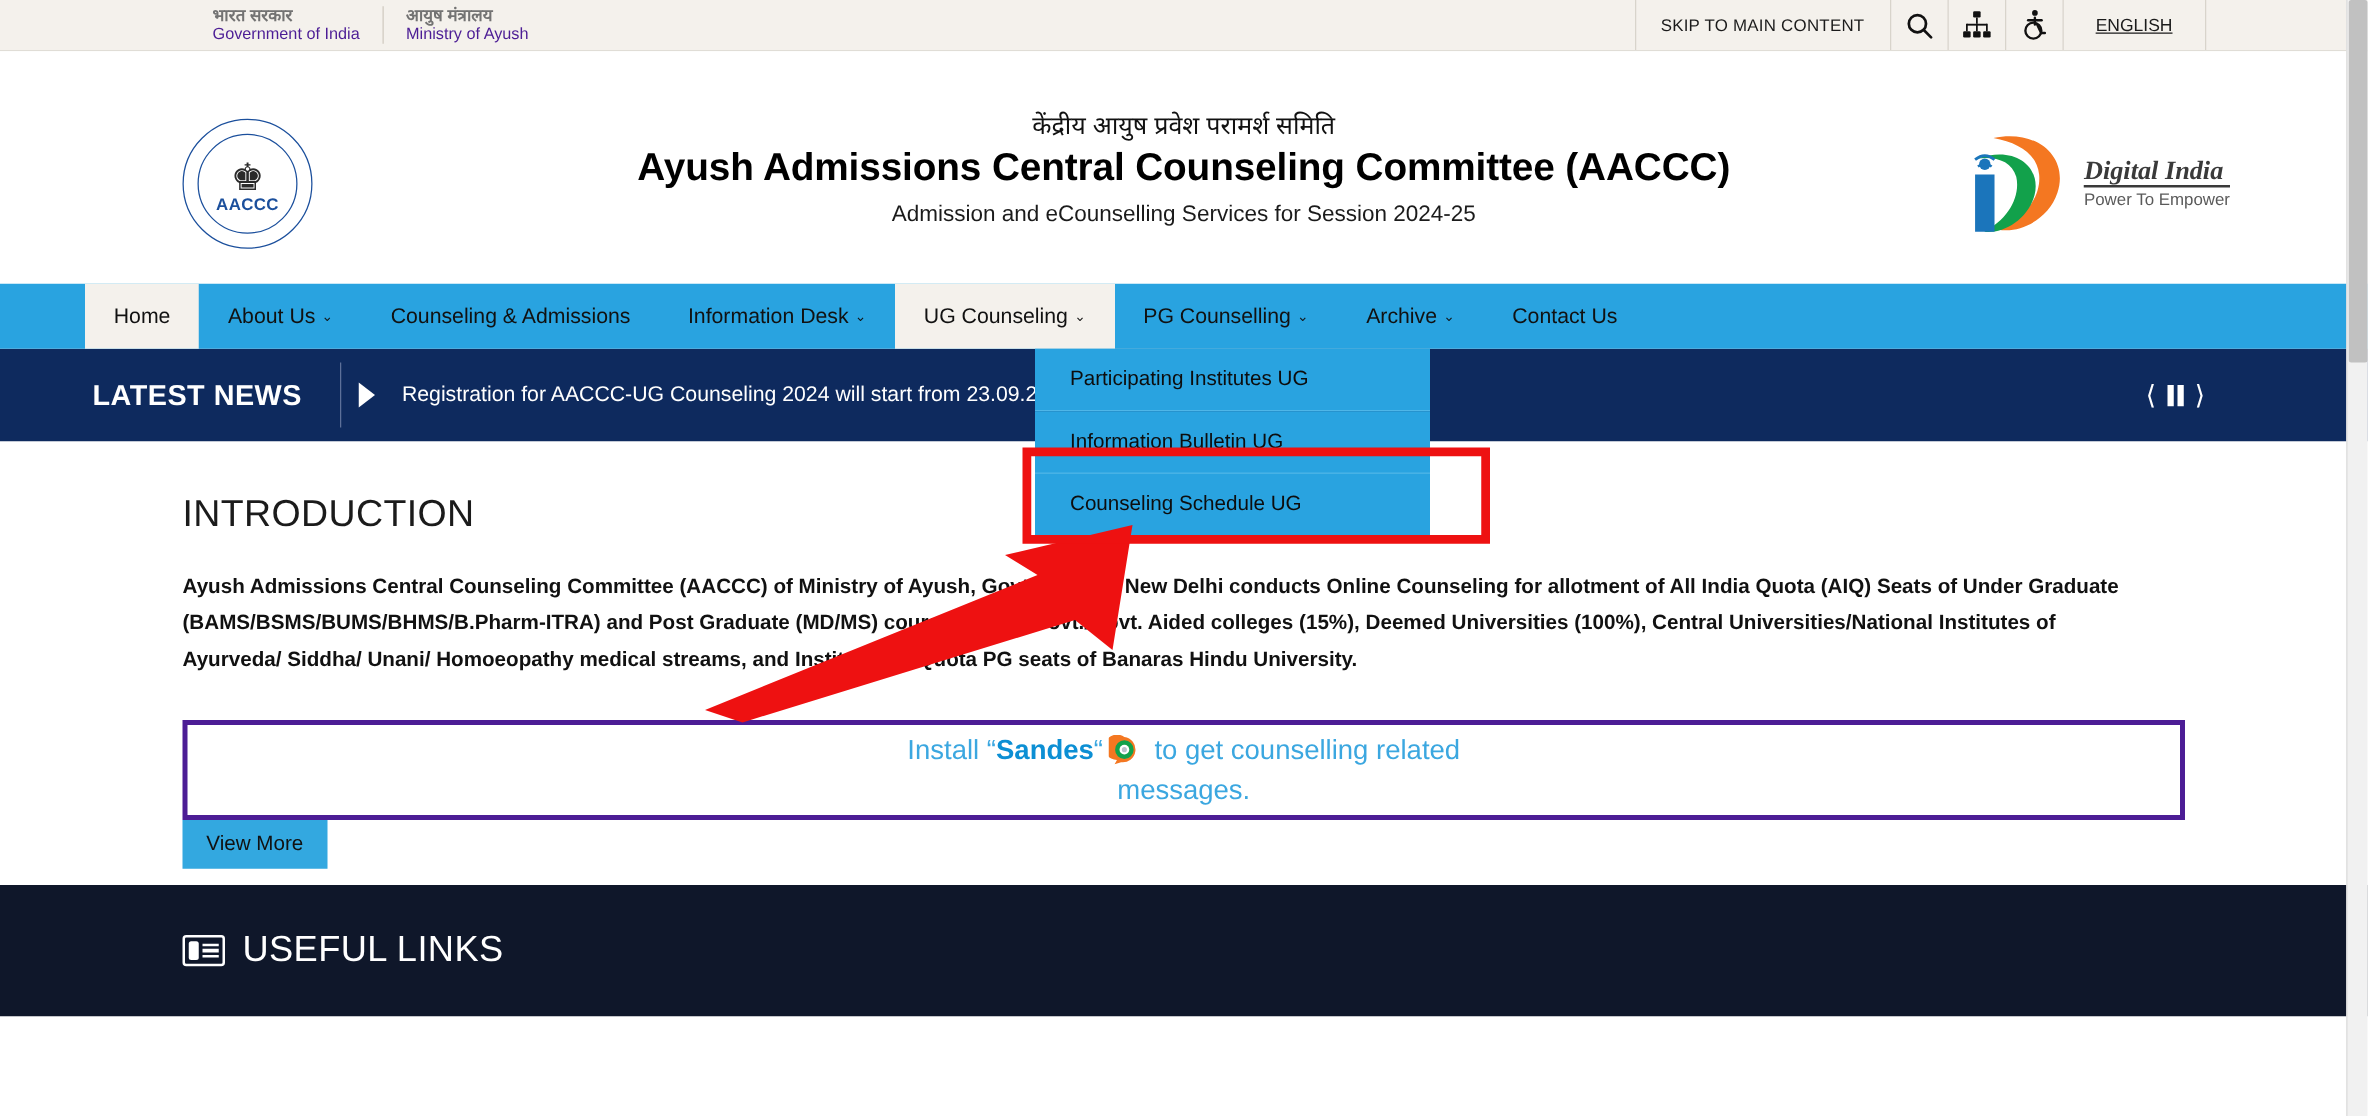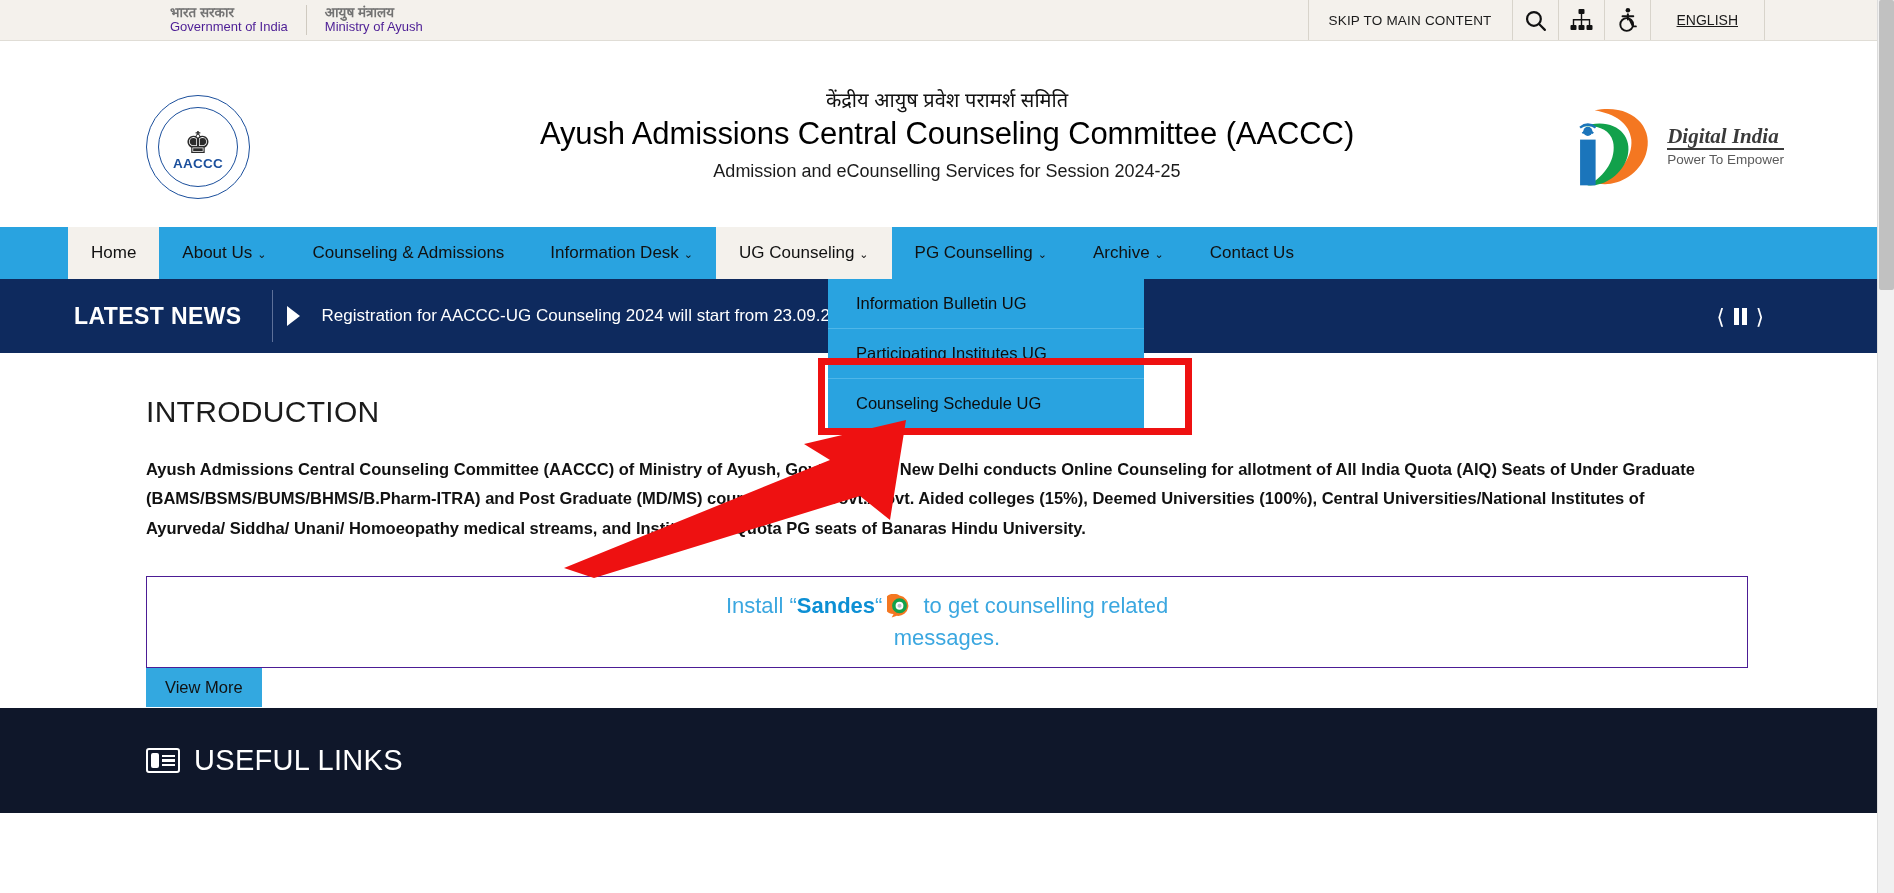--- a/index.html
+++ b/index.html
@@ -81,21 +81,21 @@
     letter-spacing: .3px; margin-top: -2px;
   }
 
   .header-center {
     width: 100%;
     text-align: center;
     padding: 0 340px;
   }
   .hdr-hi { font-size: 20px; color: #111; margin-bottom: 2px; }
   .hdr-title {
-    font-size: 31px; font-weight: 400; color: #000;
+    font-size: 31px; font-weight: 700; color: #000;
     line-height: 1.22; letter-spacing: -0.1px;
   }
   .hdr-sub { font-size: 18px; color: #1b1b1b; margin-top: 8px; }
 
   .logo-di {
     position: absolute;
     right: 110px; top: 62px;
     display: flex; align-items: center; gap: 8px;
   }
   .di-mark { width: 92px; height: 86px; }
@@ -187,22 +187,22 @@
     padding-top: 42px; margin: 0 0 26px 0; font-weight: 400;
   }
   .intro-p {
     font-size: 16.5px; font-weight: 700; color: #111;
     line-height: 1.78; margin: 0;
     max-width: 1570px;
   }
 
   .sandes-box {
     margin-top: 33px;
-    border: 1px solid #4c1d95;
-    height: 92px;
+    border: 4px solid #4c1d95;
+    height: 80px;
     display: flex; align-items: center; justify-content: center;
     text-align: center;
   }
   .sandes-txt {
     font-size: 22px; color: #3ba7e0; line-height: 1.45;
     max-width: 520px;
   }
   .sandes-txt b { color: #0c8fd4; }
   .sandes-icon {
     display: inline-block; vertical-align: -6px;
@@ -368,22 +368,22 @@
   </div>
   <div class="nav-item">
     <span>Archive</span>
     <span class="chev">⌄</span>
   </div>
   <div class="nav-item">
     <span>Contact Us</span>
   </div>
 
   <div class="dropdown">
+    <div class="dd-item">Participating Institutes UG</div>
     <div class="dd-item">Information Bulletin UG</div>
-    <div class="dd-item">Participating Institutes UG</div>
     <div class="dd-item">Counseling Schedule UG</div>
   </div>
 </div>
 
 <div class="news">
   <div class="news-label">LATEST NEWS</div>
   <div class="news-sep"></div>
   <div class="news-arrow"></div>
   <div class="news-text">Registration for AACCC-UG Counseling 2024 will start from 23.09.2024, Schedule to be uploaded</div>
   <div class="news-ctrl">

